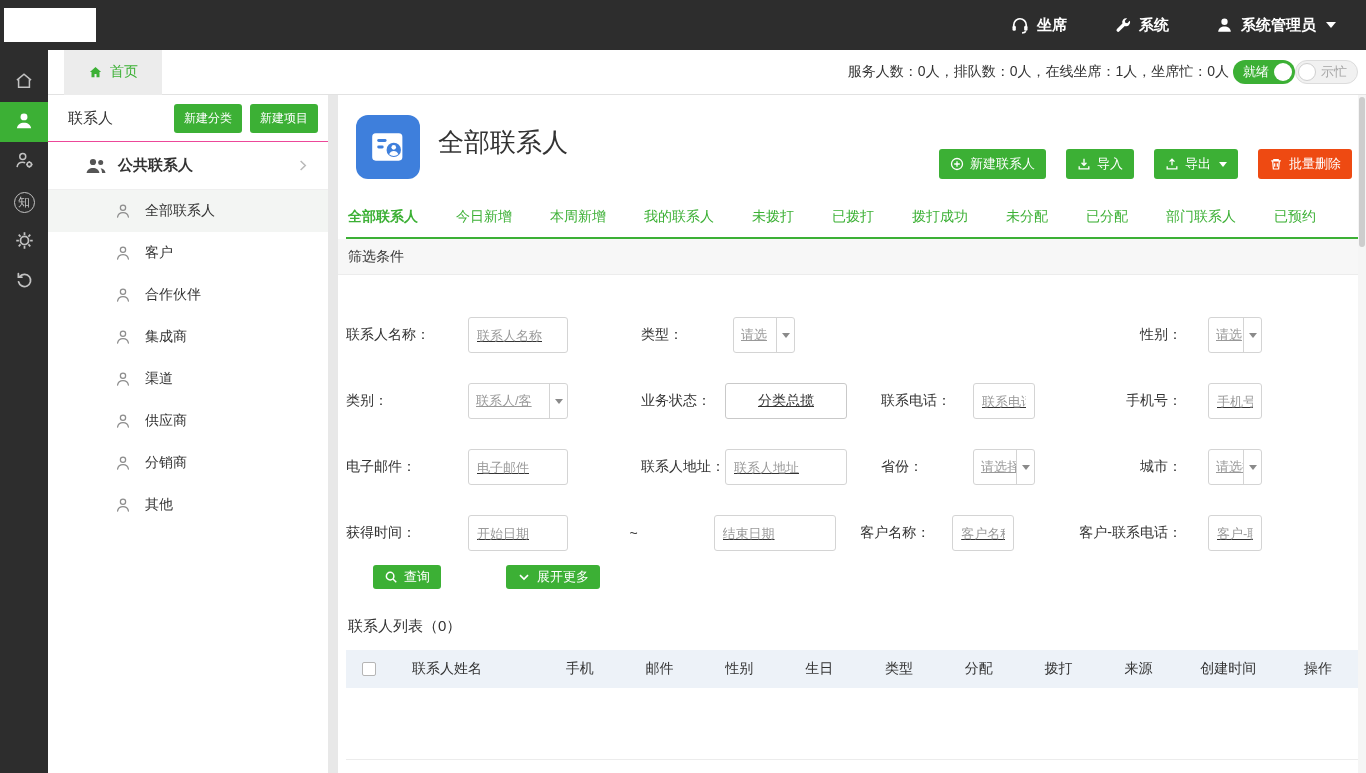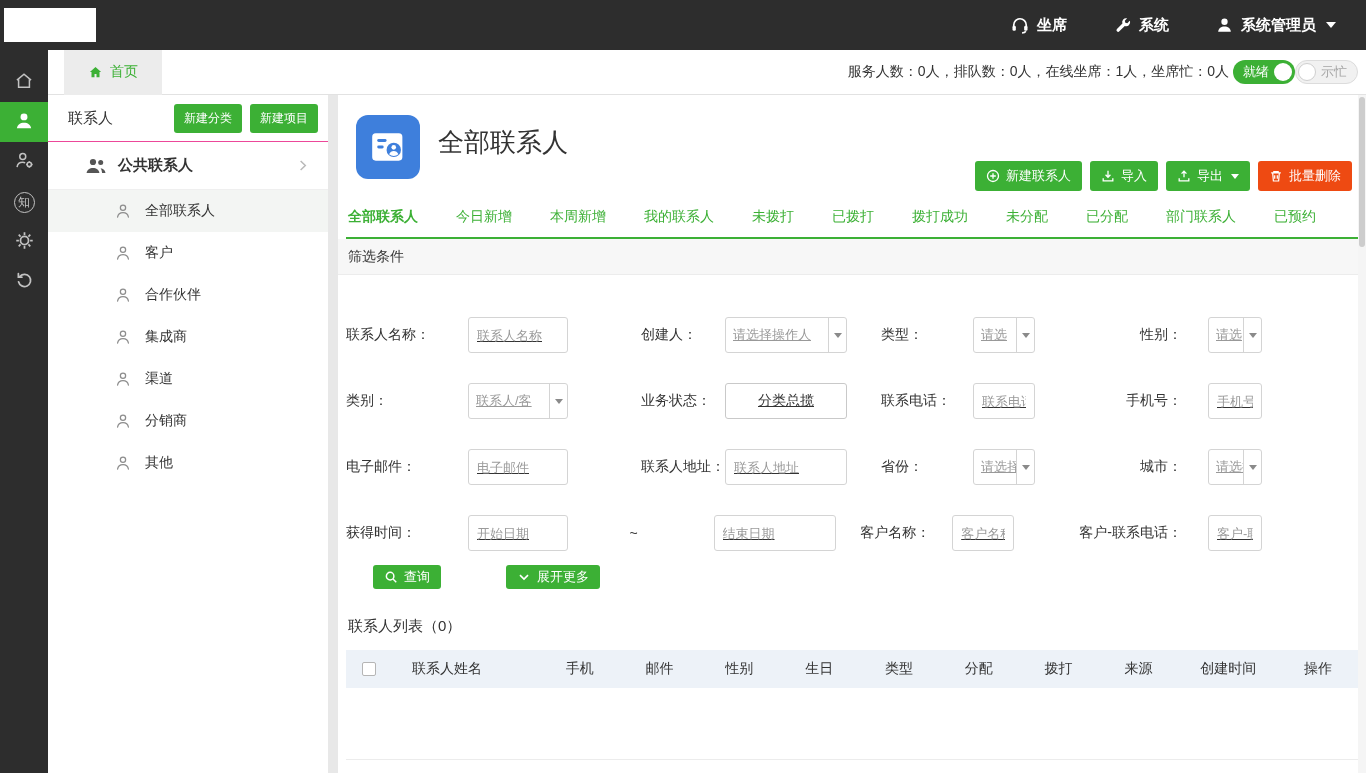--- a/index.html
+++ b/index.html
@@ -62,21 +62,21 @@
   .side-list{flex:1;}
   .side-item{height:42px;display:flex;align-items:center;gap:13px;padding-left:66px;font-size:14px;color:#333;cursor:pointer;}
   .side-item.active{background:#f3f5f3;}
   .side-item .pi{color:#8d8d8d;display:flex;align-items:center;}
 
   
   .main{flex:1;background:#fff;margin-left:10px;min-width:0;position:relative;display:flex;flex-direction:column;overflow:hidden;}
   .main-header{height:96px;flex:none;position:relative;display:flex;align-items:flex-start;padding:20px 16px 0 18px;}
   .big-icon{width:64px;height:64px;border-radius:12px;background:var(--blue);display:flex;align-items:center;justify-content:center;flex:none;}
   .main-title{font-size:26px;font-weight:400;color:#333;margin:10px 0 0 18px;}
-  .header-actions{position:absolute;right:14px;bottom:0;display:flex;gap:8px;}
+  .header-actions{position:absolute;right:14px;bottom:12px;display:flex;gap:20px;}
   .btn{display:inline-flex;align-items:center;gap:6px;background:var(--green);color:#fff;font-size:13px;height:30px;padding:0 11px;border-radius:3px;}
   .btn.danger{background:var(--red);}
   .btn-sm{height:24px;margin-left:19px;}
   .bicon{display:flex;align-items:center;}
   .caret-sm{border-left-width:4px;border-right-width:4px;border-top-width:5px;margin-left:2px;}
 
   .tabs{display:flex;gap:34px;margin:8px 8px 0 8px;border-bottom:2px solid var(--green);flex:none;}
   .tab{font-size:14px;color:var(--green);padding:9px 2px 11px;white-space:nowrap;cursor:pointer;}
   .tab.active{font-weight:bold;}
 
@@ -279,20 +279,29 @@
               <span>集成商</span>
             </div>
             <div class="side-item">
               <span class="pi">
                 <svg width="18" height="18" viewBox="0 0 24 24" fill="none" stroke="currentColor" stroke-width="1.7">
                   <circle cx="12" cy="7.6" r="3.5"></circle>
                   <path d="M4.8 20c.6-3.7 3.6-5.8 7.2-5.8s6.6 2.1 7.2 5.8" stroke-linecap="round"></path>
                 </svg>
               </span>
               <span>渠道</span>
+            </div>
+            <div class="side-item">
+              <span class="pi">
+                <svg width="18" height="18" viewBox="0 0 24 24" fill="none" stroke="currentColor" stroke-width="1.7">
+                  <circle cx="12" cy="7.6" r="3.5"></circle>
+                  <path d="M4.8 20c.6-3.7 3.6-5.8 7.2-5.8s6.6 2.1 7.2 5.8" stroke-linecap="round"></path>
+                </svg>
+              </span>
+              <span>供应商</span>
             </div>
             <div class="side-item">
               <span class="pi">
                 <svg width="18" height="18" viewBox="0 0 24 24" fill="none" stroke="currentColor" stroke-width="1.7">
                   <circle cx="12" cy="7.6" r="3.5"></circle>
                   <path d="M4.8 20c.6-3.7 3.6-5.8 7.2-5.8s6.6 2.1 7.2 5.8" stroke-linecap="round"></path>
                 </svg>
               </span>
               <span>分销商</span>
             </div>
@@ -378,27 +387,20 @@
         <div class="filter-head">
           <span>筛选条件</span>
         </div>
 
         <div class="filter-grid">
             <div class="f-row">
               <div class="f-cell c1">
                 <span class="f-label">联系人名称：</span>
                 <input class="ctrl f-input" placeholder="联系人名称" style="">
               </div>
-              <div class="f-cell c2">
-                <span class="f-label">创建人：</span>
-                <div class="ctrl f-select">
-                  <span class="f-sel-text">请选择操作人</span>
-                  <span class="f-sel-arrow"></span>
-                </div>
-              </div>
               <div class="f-cell c3">
                 <span class="f-label">类型：</span>
                 <div class="ctrl f-select">
                   <span class="f-sel-text">请选</span>
                   <span class="f-sel-arrow"></span>
                 </div>
               </div>
               <div class="f-cell c4">
                 <span class="f-label">性别：</span>
                 <div class="ctrl f-select">

